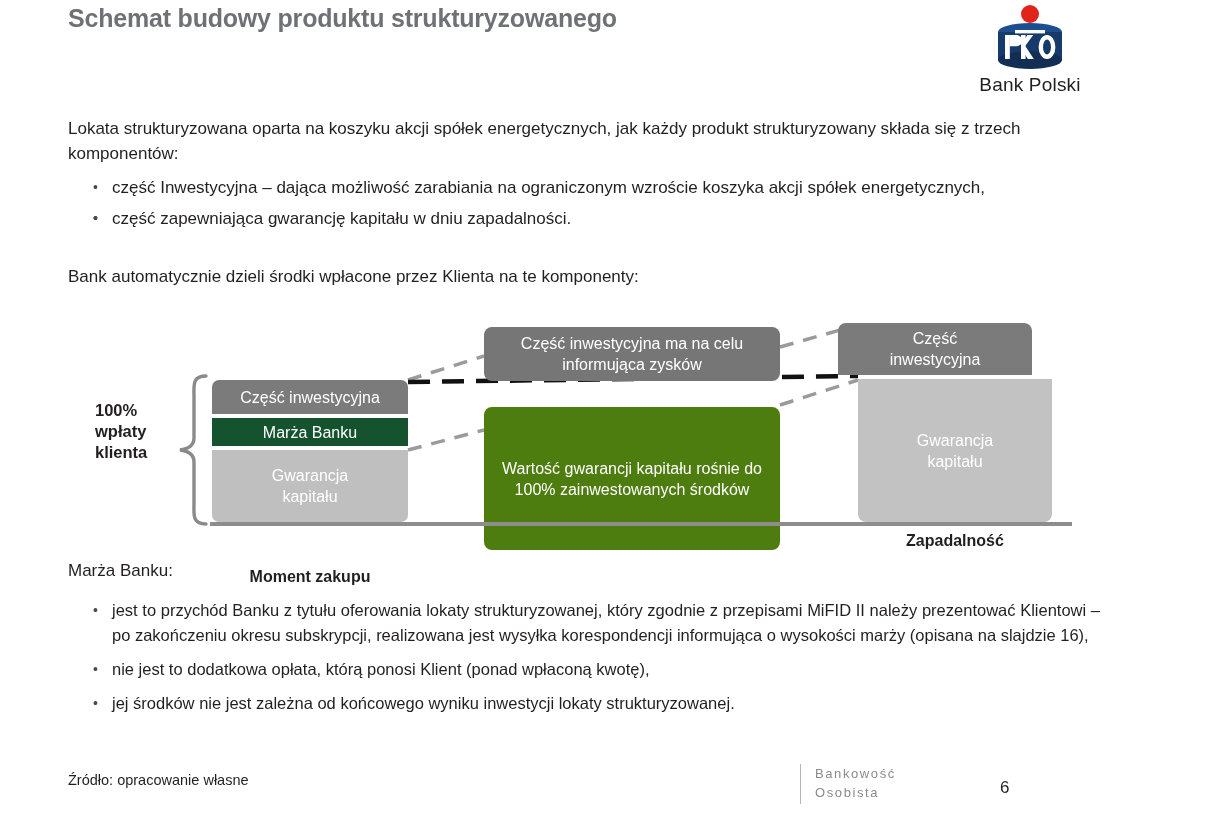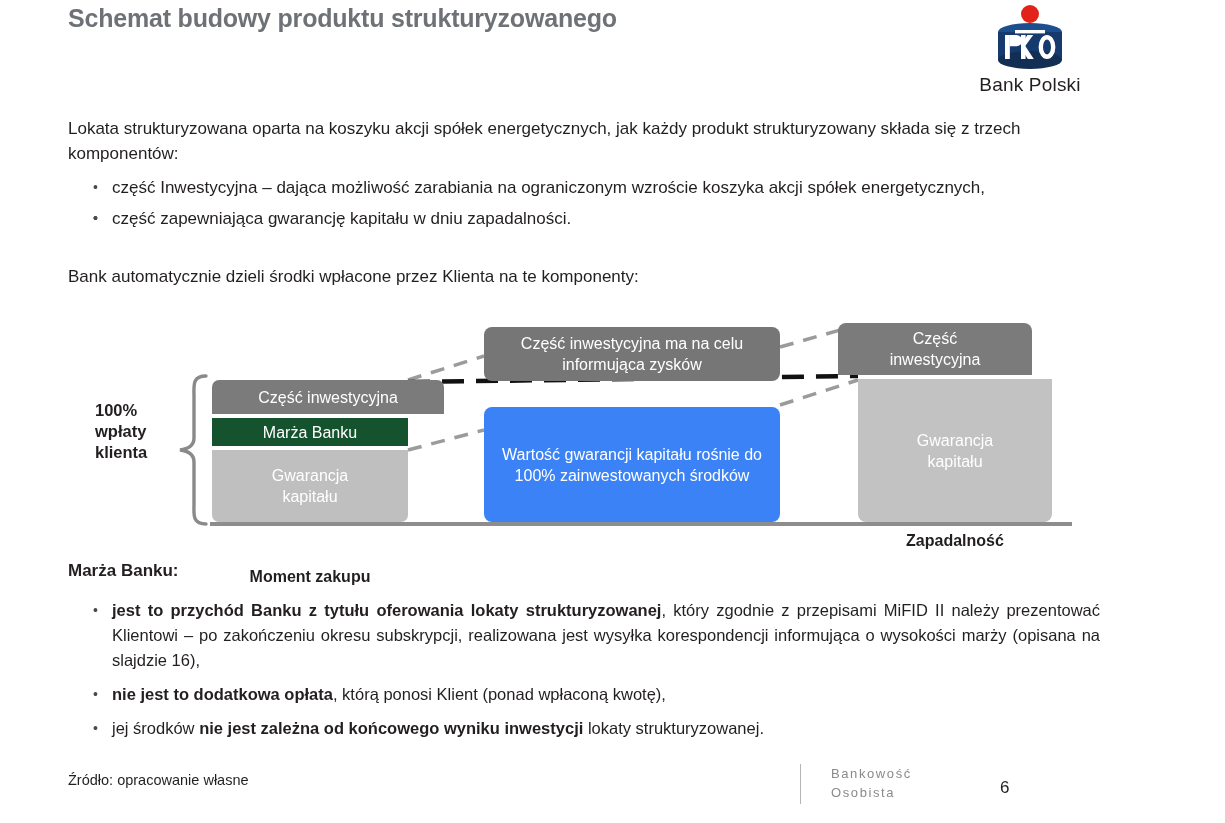--- a/index.html
+++ b/index.html
@@ -108,43 +108,43 @@
     text-align: center;
     color: #ffffff;
     font-size: 16px;
     line-height: 21px;
     box-sizing: border-box;
     padding: 2px 6px;
   }
 
   
   .box-l-invest {
-    left: 212px; top: 80px; width: 232px; height: 34px;
+    left: 212px; top: 80px; width: 196px; height: 34px;
     background: #7b7b7b;
     border-radius: 7px 7px 0 0;
   }
   .box-l-marza {
     left: 212px; top: 118px; width: 196px; height: 28px;
     background: #14532d;
   }
   .box-l-gwar {
     left: 212px; top: 150px; width: 196px; height: 72px;
     background: #bfbfbf;
     border-radius: 0 0 7px 7px;
   }
 
   
   .box-m-invest {
     left: 484px; top: 27px; width: 296px; height: 54px;
     background: #767676;
     border-radius: 8px;
   }
   .box-m-gwar {
-    left: 484px; top: 107px; width: 296px; height: 115px;
-    background: #3b82f6;
+    left: 484px; top: 107px; width: 296px; height: 143px;
+    background: #4d7c0f;
     border-radius: 8px;
   }
 
   
   .box-r-invest {
     left: 838px; top: 23px; width: 194px; height: 52px;
     background: #7b7b7b;
     border-radius: 8px 8px 0 0;
     flex-direction: column;
   }
@@ -192,53 +192,52 @@
     width: 1225px; height: 258px;
     pointer-events: none;
   }
 
   
   .marza-head {
     position: absolute;
     left: 68px;
     top: 561px;
     font-size: 17px;
-    font-weight: bold;
+    font-weight: normal;
   }
   .bullets-bottom {
     position: absolute;
     left: 88px;
     top: 598px;
     width: 1012px;
     font-size: 16.5px;
     line-height: 25px;
   }
   .bullets-bottom .bullet-row {
     padding-left: 24px;
     margin-bottom: 9px;
     text-align: justify;
   }
   .bullets-bottom .bullet-row .dot { line-height: 25px; }
-  b { font-weight: bold; }
+  b { font-weight: normal; }
 
   
   .source {
     position: absolute;
     left: 68px;
     top: 772px;
     font-size: 14.5px;
     color: #231f20;
   }
   .footer-brand {
     position: absolute;
     left: 800px;
     top: 764px;
     display: flex;
     align-items: flex-start;
-    gap: 16px;
   }
   .footer-rule {
     width: 1px;
     height: 40px;
     background: #b5b5b5;
     margin-right: 14px;
   }
   .footer-brand-text {
     font-size: 13px;
     line-height: 19px;

